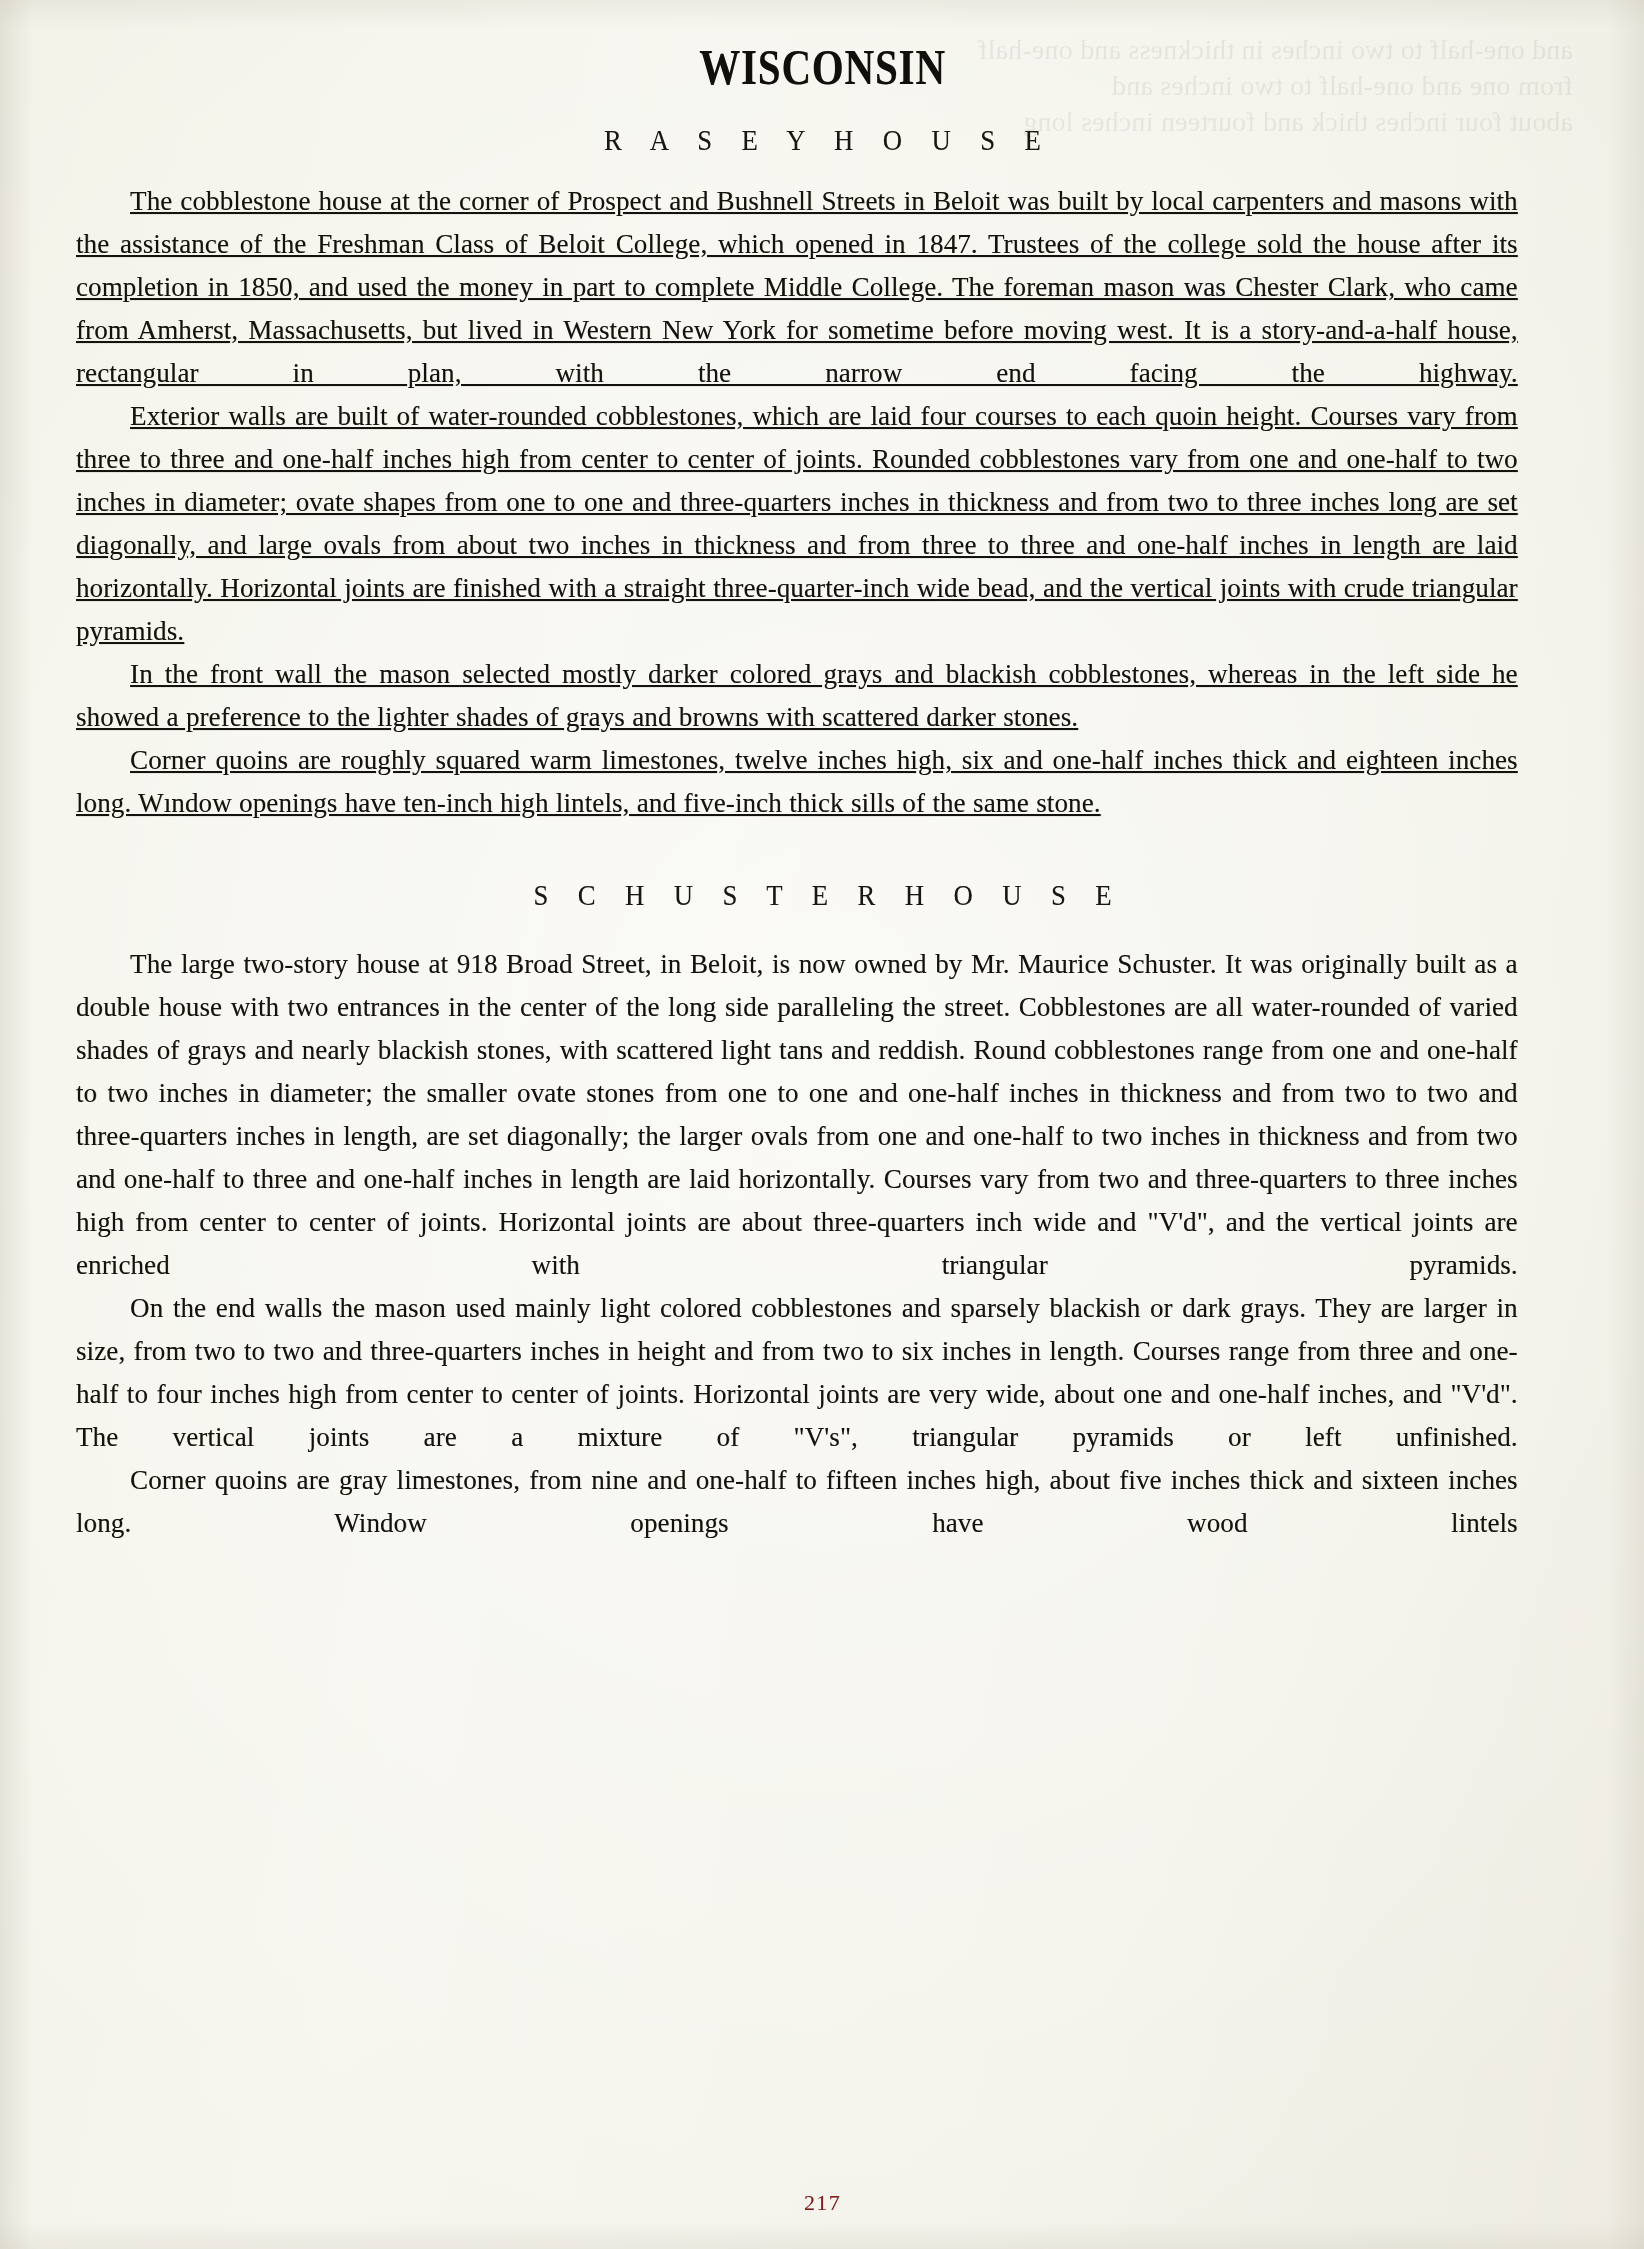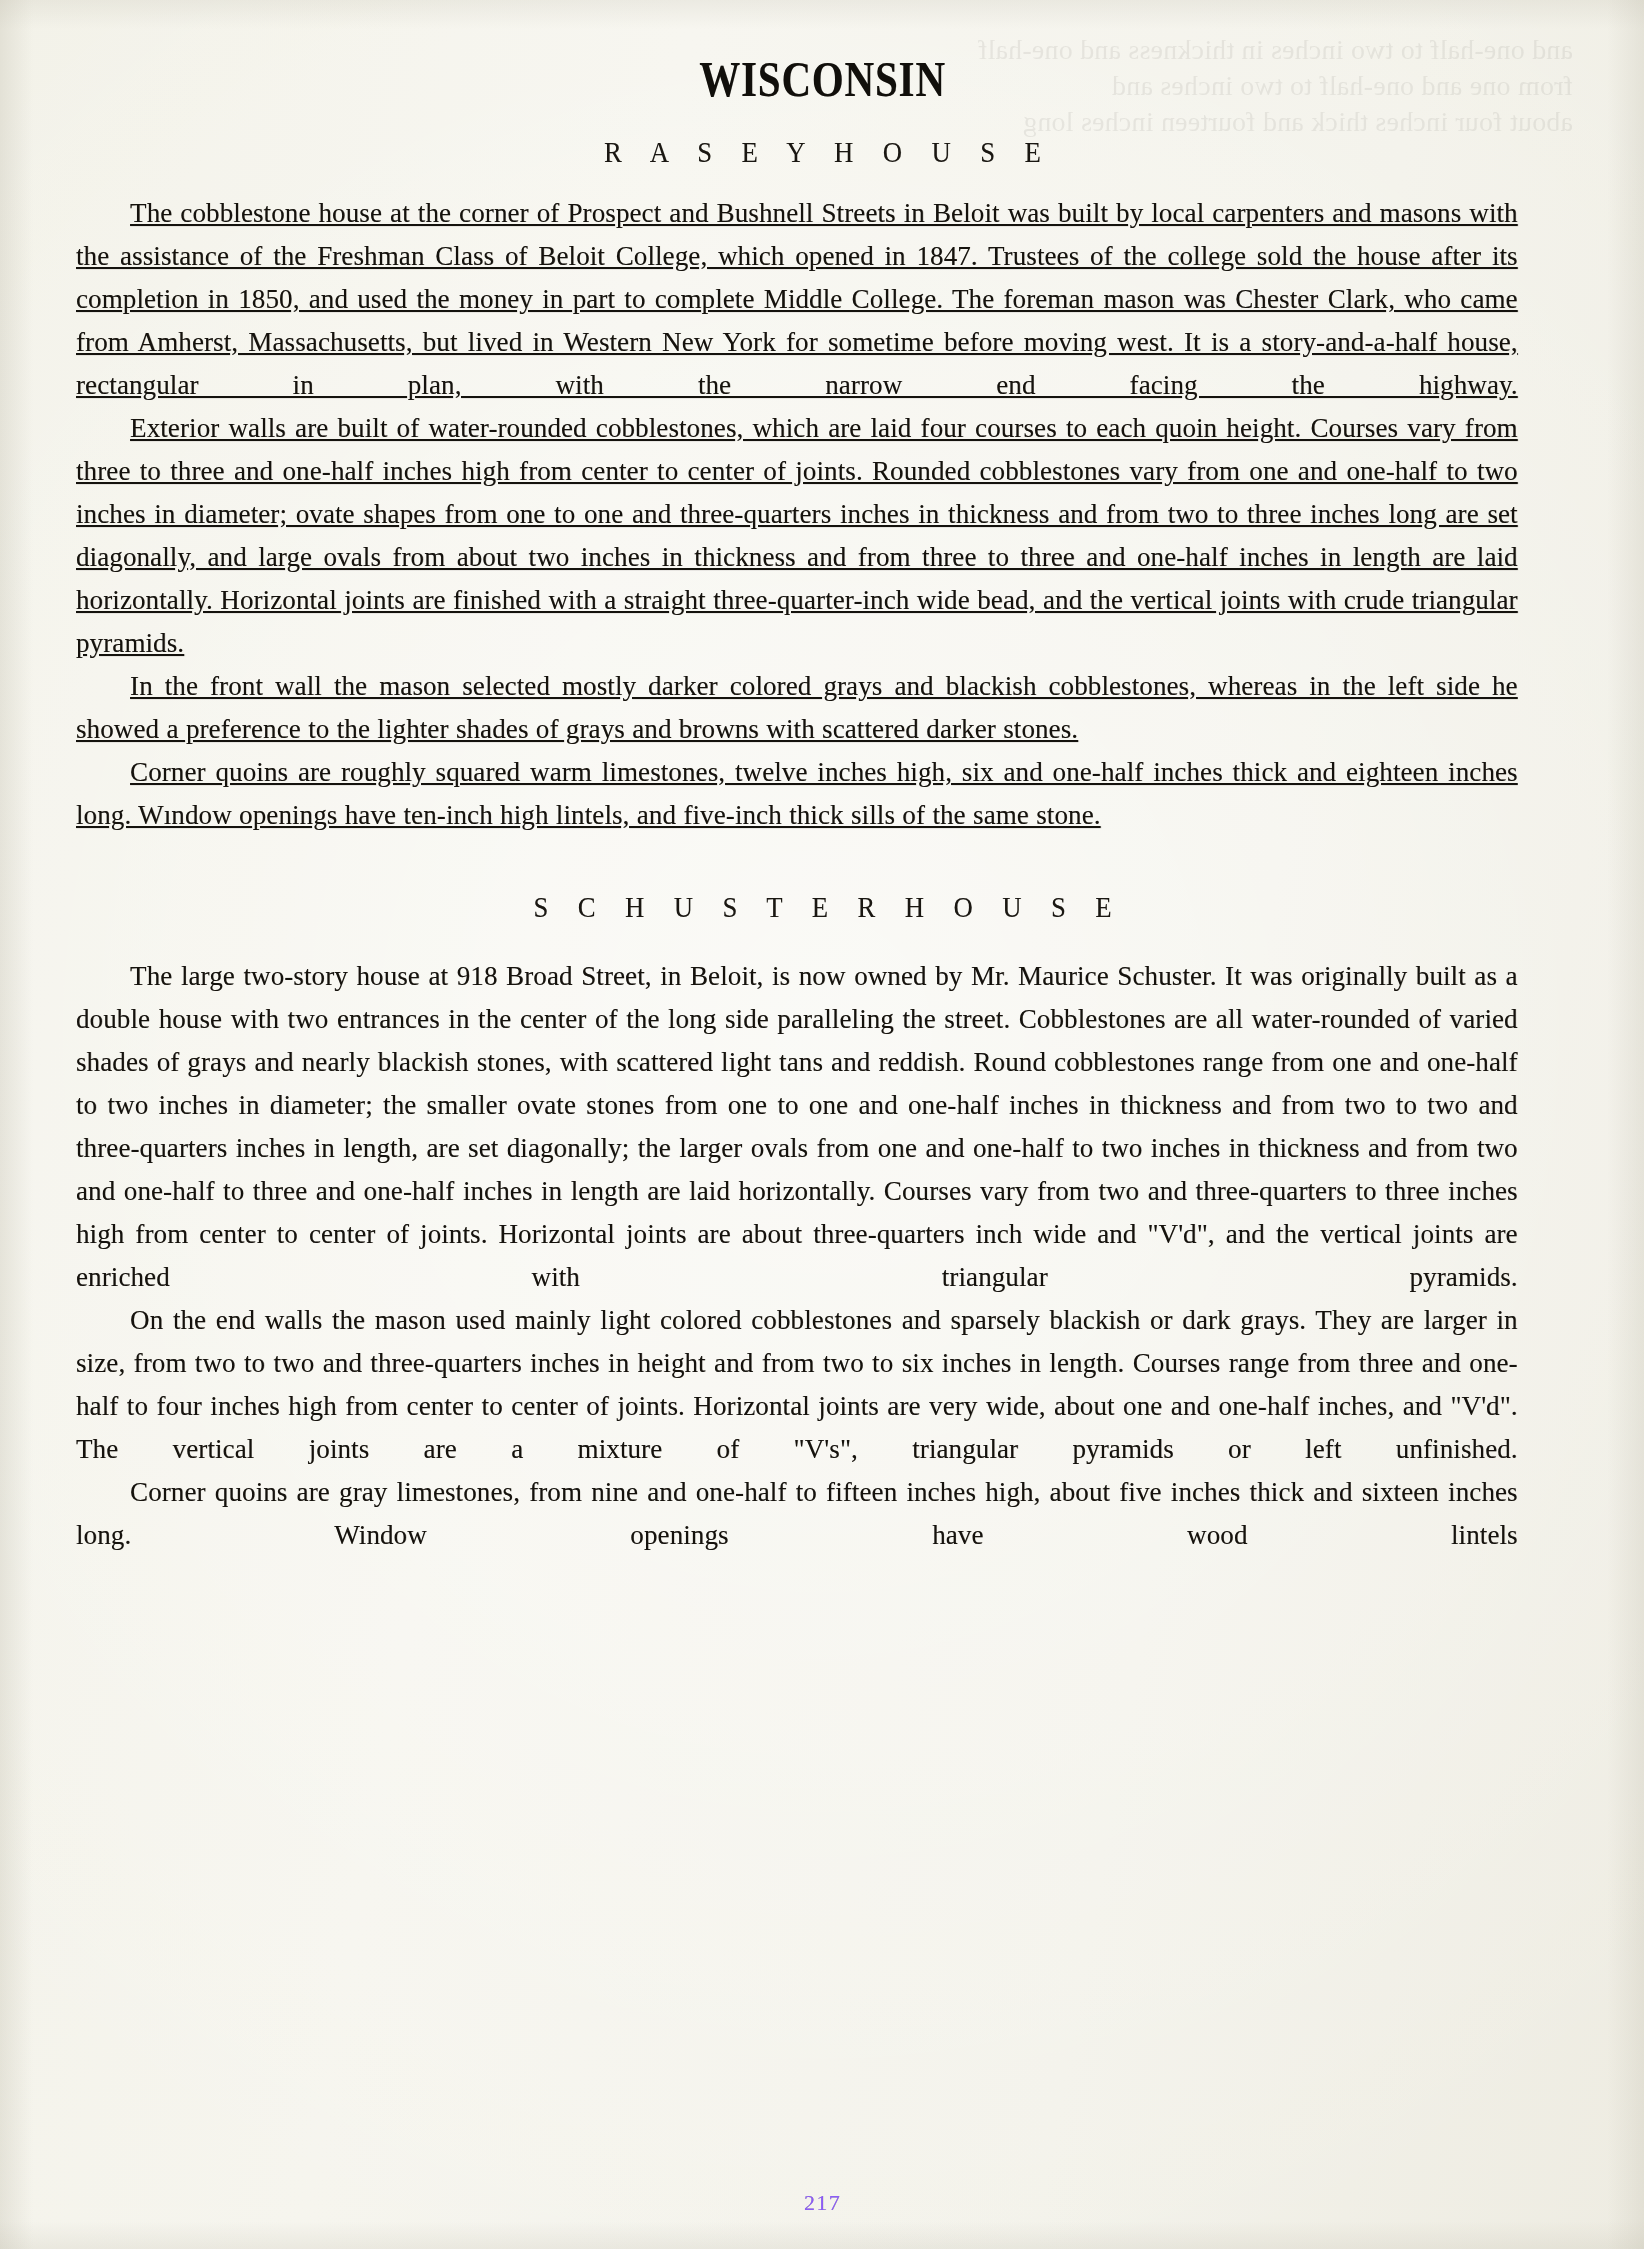--- a/index.html
+++ b/index.html
@@ -57,21 +57,21 @@
     line-height: 36px;
     text-align: justify;
     filter: blur(0.5px);
     letter-spacing: 0.2px;
   }
   .showthrough p { margin: 0; }
 
   .content {
     position: relative;
     z-index: 2;
-    padding: 16px;
+    padding: 4px;
   }
 
   
   .state-title {
     text-align: center;
     margin: 0;
     padding-top: 37px;
     font-family: "Liberation Serif", "DejaVu Serif", serif;
     font-weight: 700;
     font-size: 50px;
@@ -127,21 +127,21 @@
   #schuster-body { padding-top: 4.8px; font-family: Liberation Serif, serif; }
 
   .folio {
     position: absolute;
     left: 0;
     right: 0;
     bottom: 34px;
     text-align: center;
     font-size: 22px;
     letter-spacing: 1.4px;
-    color: #8b5cf6;
+    color: #7f1d1d;
     z-index: 2;
     text-shadow: 0.2px 0.2px 0 rgba(34,29,20,0.35);
   }
 </style>
 </head>
 <body>
 
 <div class="page">
 
   <div class="paper-grain"></div>

